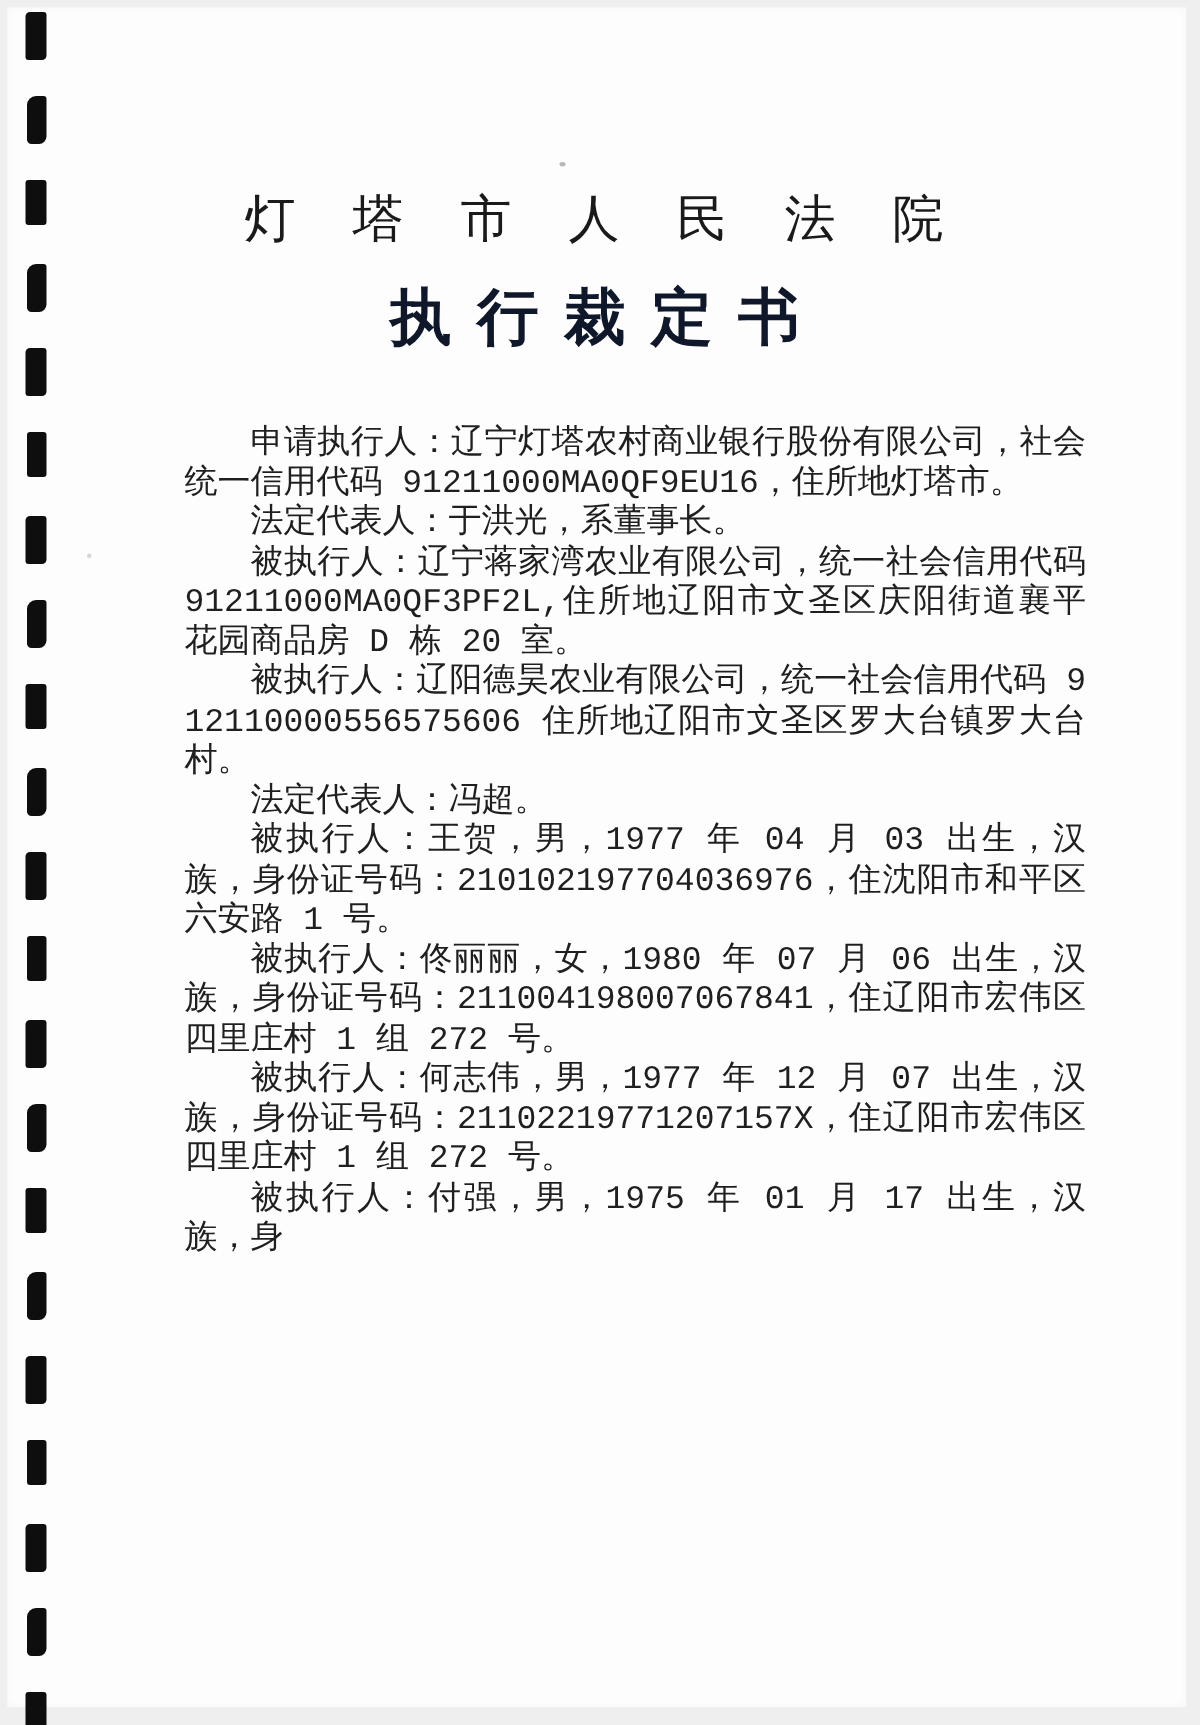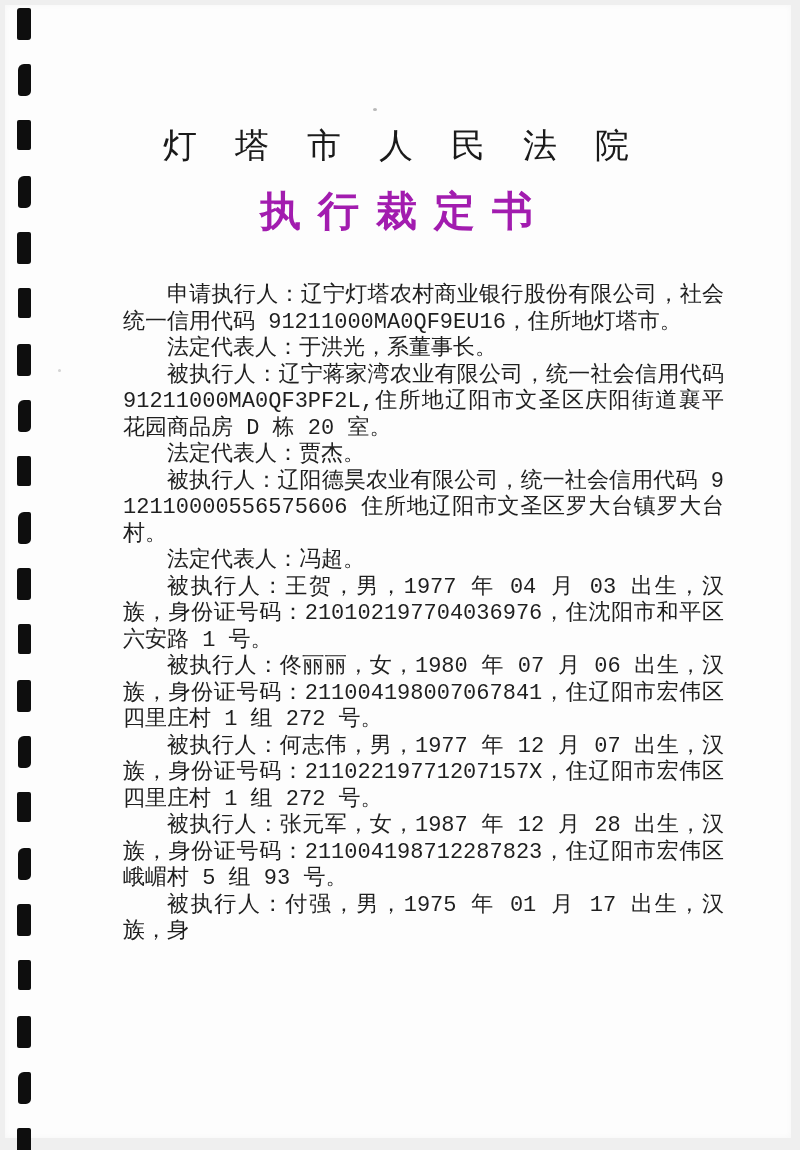--- a/index.html
+++ b/index.html
@@ -69,21 +69,21 @@
     color: #1a1a1a;
     letter-spacing: 38px;
     padding-left: 34px;
     white-space: nowrap;
   }
   .doc-title {
     margin: 15px 0 0 0;
     text-align: center;
     font-size: 41px;
     font-weight: 700;
-    color: #a21caf;
+    color: #0f172a;
     letter-spacing: 17px;
     padding-left: 14px;
     white-space: nowrap;
   }
   .case-number {
     margin-top: 36px;
     padding-right: 66px;
     text-align: right;
     font-size: 22px;
     color: #1f1f1f;
@@ -116,27 +116,25 @@
 
     <h1 class="court-name">灯塔市人民法院</h1>
 
     <h2 class="doc-title">执行裁定书</h2>
 
 
     <div class="doc-body">
         <p>申请执行人：辽宁灯塔农村商业银行股份有限公司，社会统一信用代码 91211000MA0QF9EU16，住所地灯塔市。</p>
         <p>法定代表人：于洪光，系董事长。</p>
         <p>被执行人：辽宁蒋家湾农业有限公司，统一社会信用代码 91211000MA0QF3PF2L,住所地辽阳市文圣区庆阳街道襄平花园商品房 D 栋 20 室。</p>
-        <p>法定代表人：贾杰。</p>
         <p>被执行人：辽阳德昊农业有限公司，统一社会信用代码 912110000556575606 住所地辽阳市文圣区罗大台镇罗大台村。</p>
         <p>法定代表人：冯超。</p>
         <p>被执行人：王贺，男，1977 年 04 月 03 出生，汉族，身份证号码：210102197704036976，住沈阳市和平区六安路 1 号。</p>
         <p>被执行人：佟丽丽，女，1980 年 07 月 06 出生，汉族，身份证号码：211004198007067841，住辽阳市宏伟区四里庄村 1 组 272 号。</p>
         <p>被执行人：何志伟，男，1977 年 12 月 07 出生，汉族，身份证号码：21102219771207157X，住辽阳市宏伟区四里庄村 1 组 272 号。</p>
-        <p>被执行人：张元军，女，1987 年 12 月 28 出生，汉族，身份证号码：211004198712287823，住辽阳市宏伟区峨嵋村 5 组 93 号。</p>
         <p>被执行人：付强，男，1975 年 01 月 17 出生，汉族，身</p>
       </div>
   </div>
 
   <div class="binding-strip">
       <div class="binding-hole" style="top: 0px;"></div>
       <div class="binding-hole" style="top: 56px;"></div>
       <div class="binding-hole" style="top: 112px;"></div>
       <div class="binding-hole" style="top: 168px;"></div>
       <div class="binding-hole" style="top: 224px;"></div>

